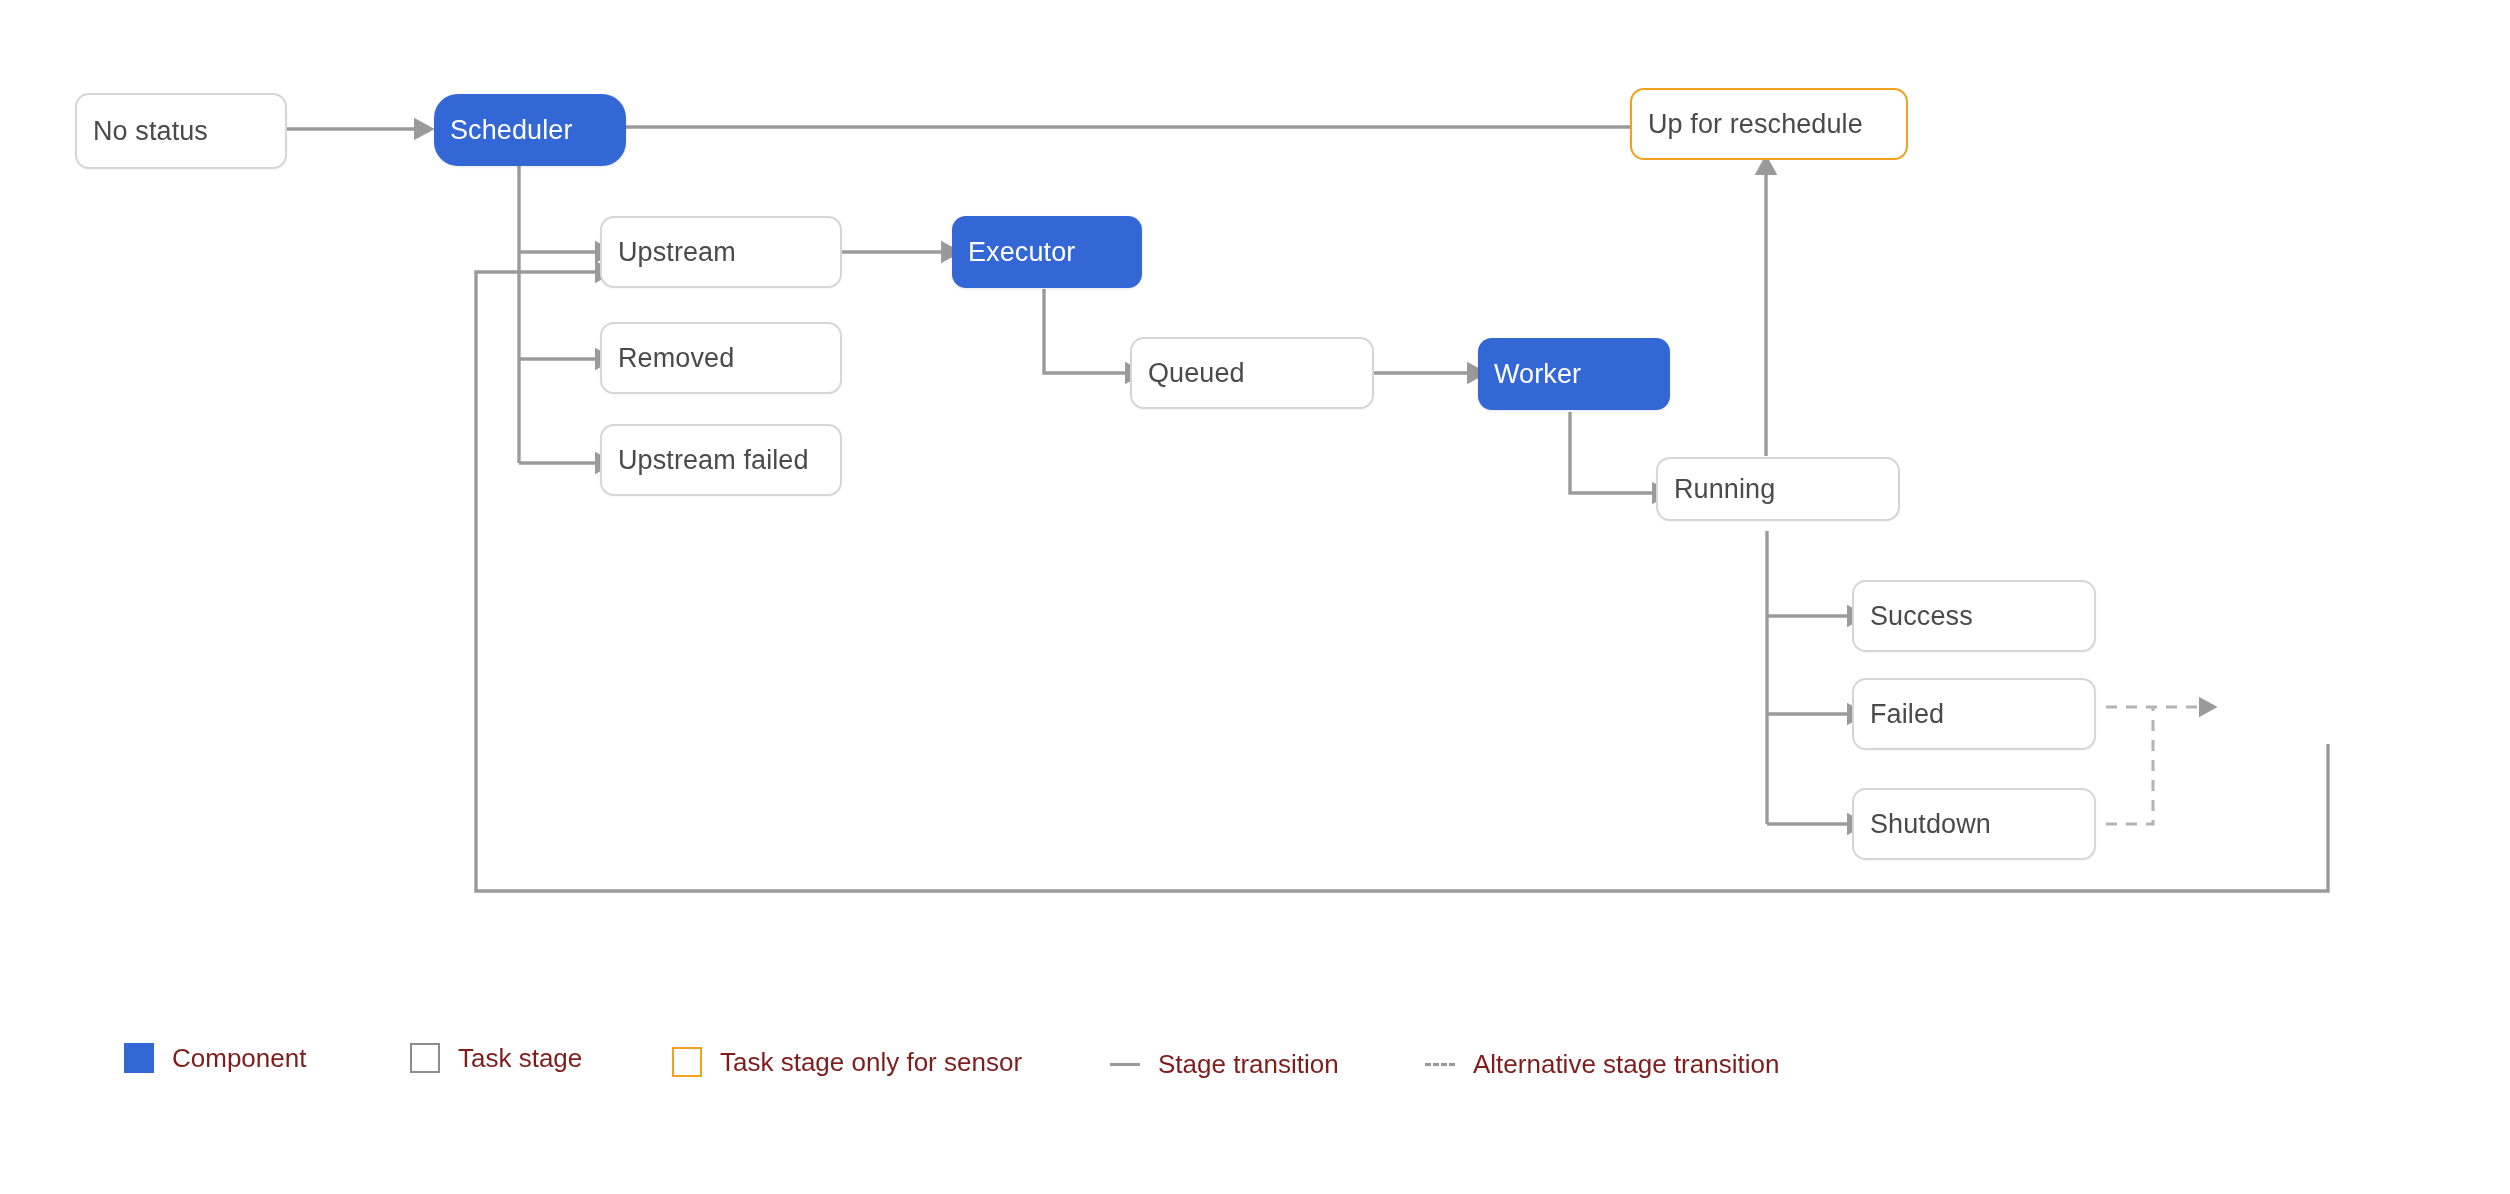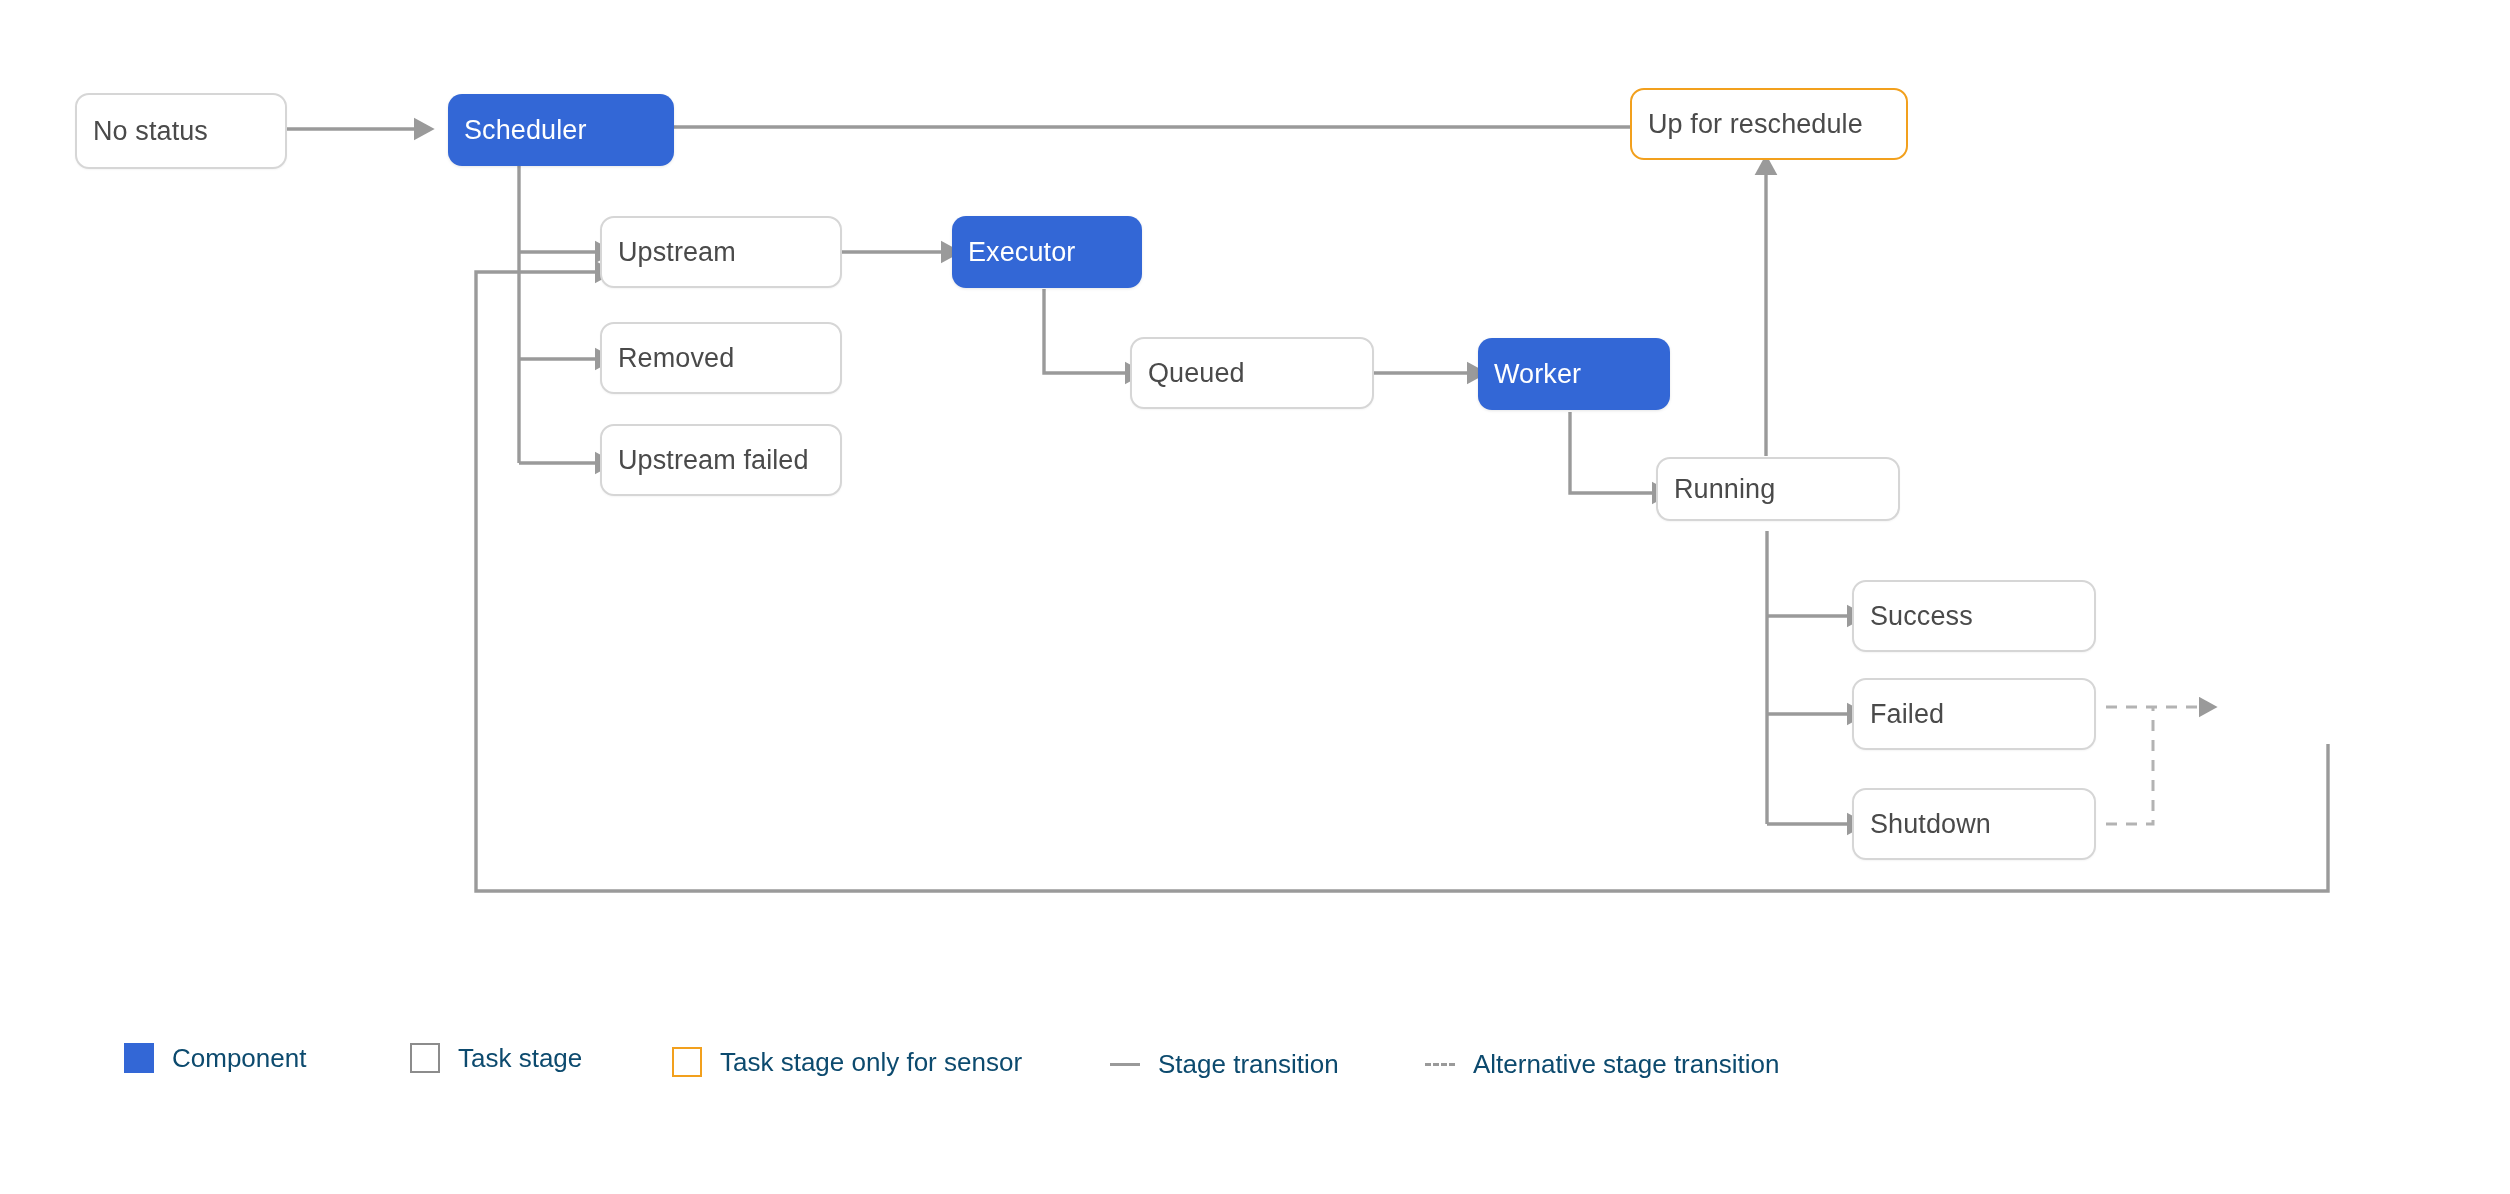--- a/index.html
+++ b/index.html
@@ -61,21 +61,21 @@
   }
   .legend-item {
     position: absolute;
     display: flex;
     align-items: center;
     height: 40px;
     white-space: nowrap;
   }
   .legend-label {
     font-size: 26px;
-    color: #0c4a6e;
+    color: #7f1d1d;
     margin-left: 18px;
   }
   .swatch {
     width: 30px;
     height: 30px;
     box-sizing: border-box;
     flex: 0 0 auto;
   }
   .swatch.filled { background: #3367d6; }
   .swatch.outline-gray { border: 2px solid #8c8c8c; background: #fff; }
@@ -145,21 +145,21 @@
       <path d="M2106,707 L2202,707" marker-end="url(#arrow)"></path>
 
       <path d="M2106,824 L2153,824 L2153,707"></path>
     </g>
   </svg>
 
   <div class="node stage" style="left:75px;  top:93px;  width:212px; height:76px;">
     <span>No status</span>
   </div>
 
-  <div class="node component" style="left:448px; top:94px; width:226px; height:72px;">
+  <div class="node component" style="left:434px; top:94px; width:192px; height:72px;border-radius:24px;">
     <span>Scheduler</span>
   </div>
 
   <div class="node sensor" style="left:1630px; top:88px; width:278px; height:72px;">
     <span>Up for reschedule</span>
   </div>
 
   <div class="node stage" style="left:600px; top:216px; width:242px; height:72px;">
     <span>Upstream</span>
   </div>

